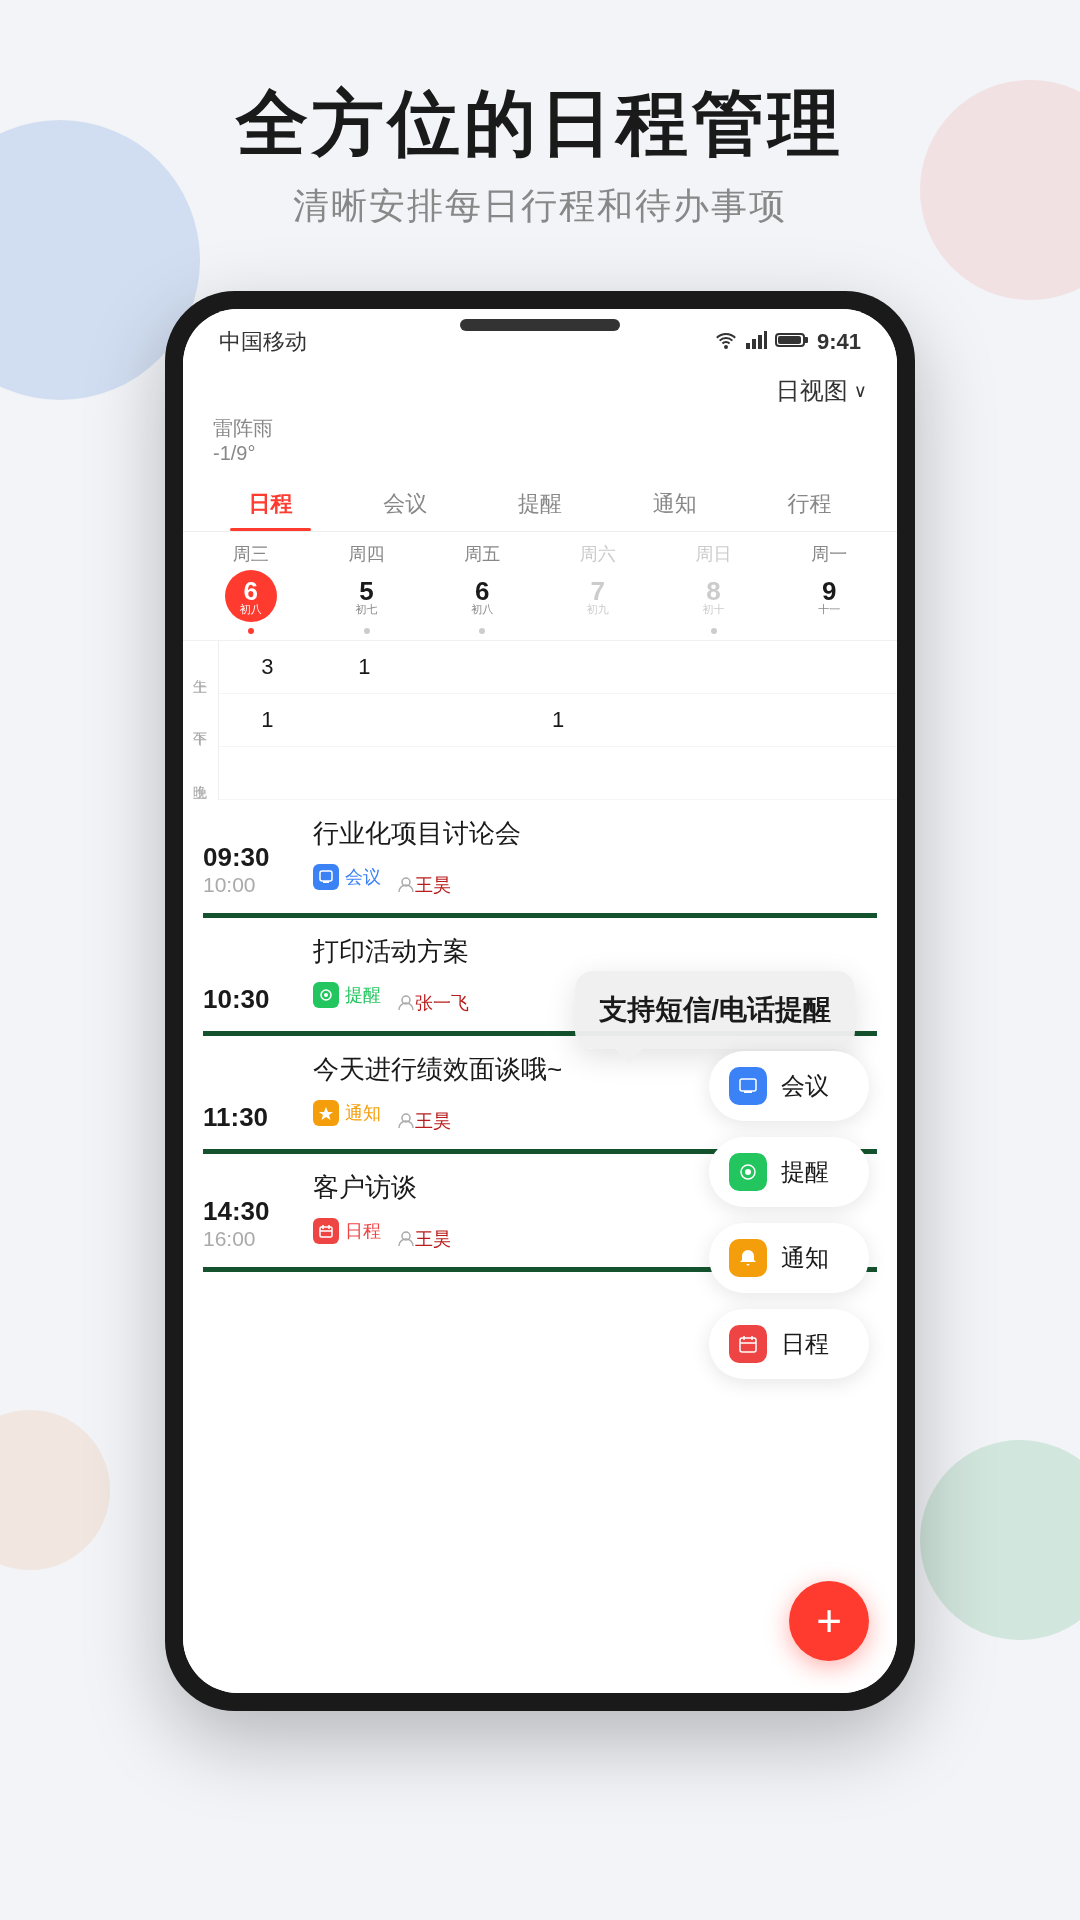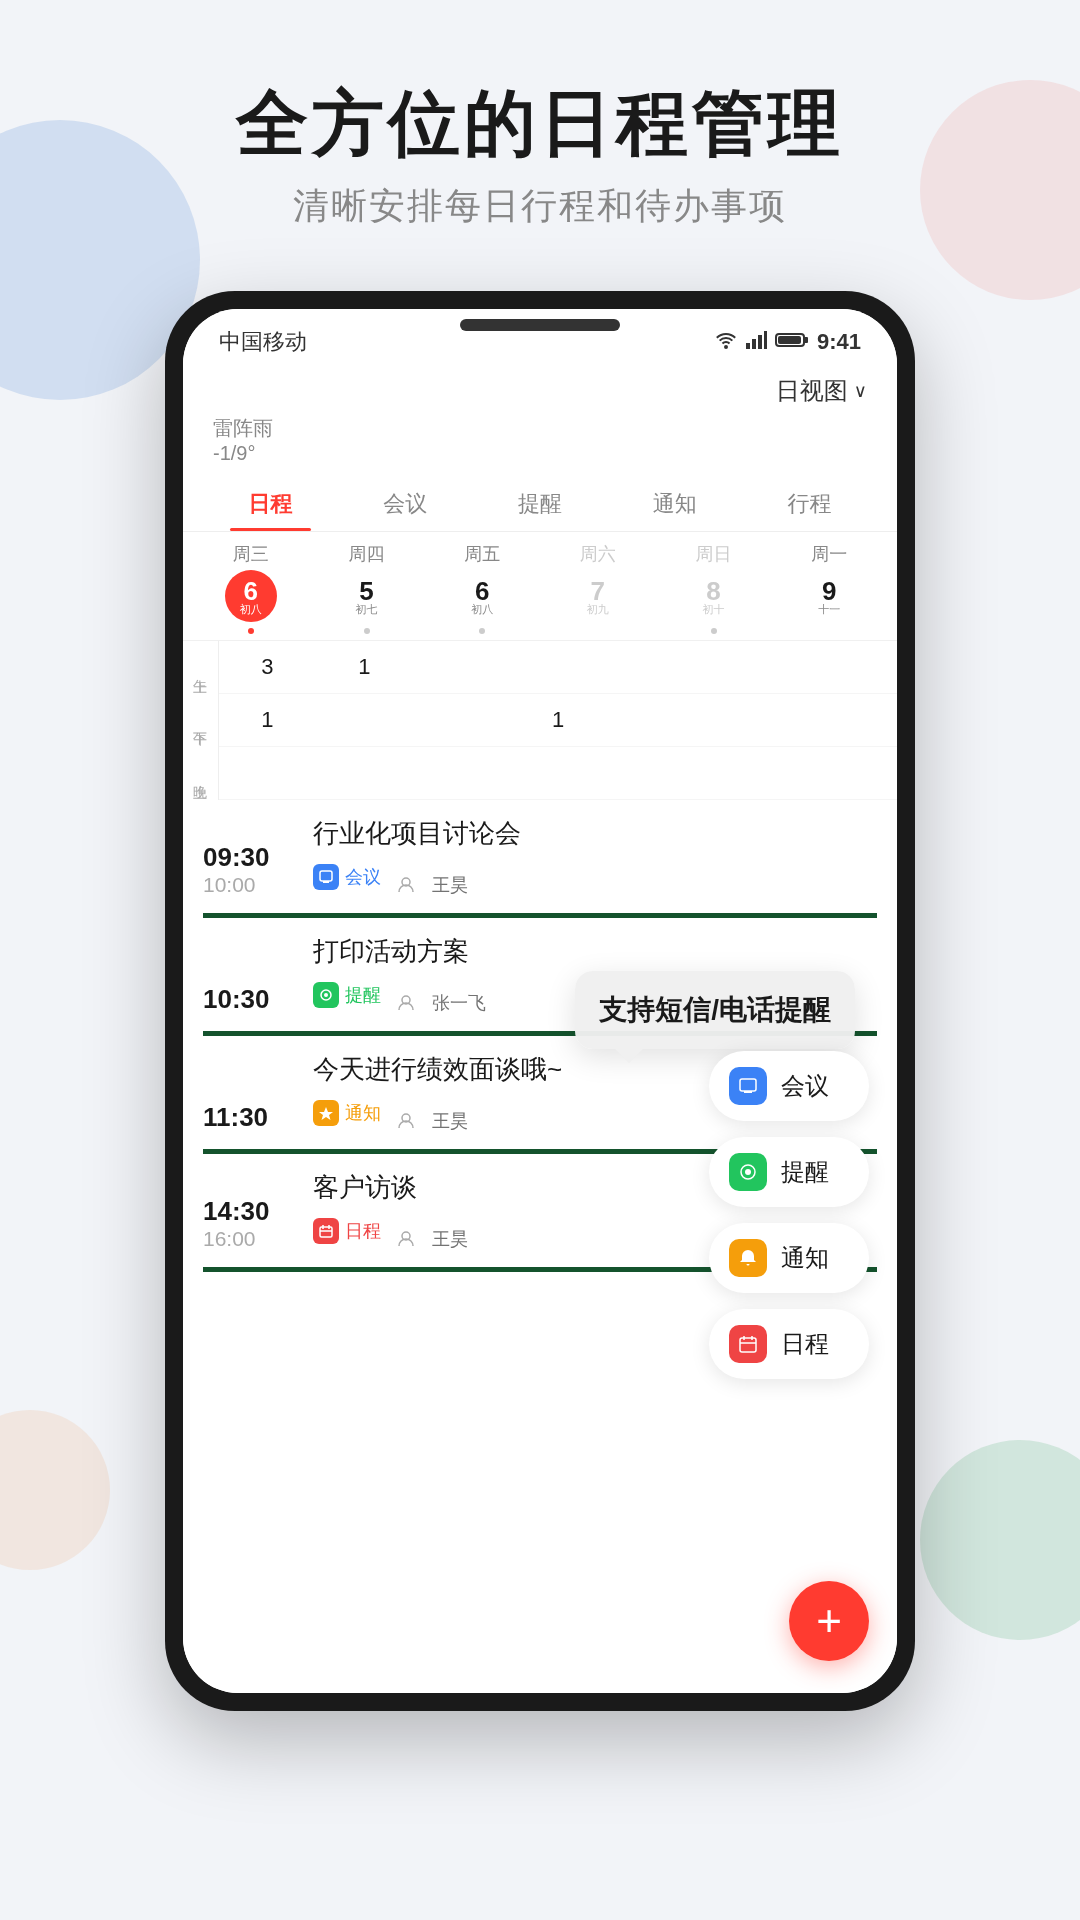--- a/index.html
+++ b/index.html
@@ -363,23 +363,23 @@
     }
     .sched-type-badge {
       display: flex;
       align-items: center;
       gap: 6px;
       font-size: 18px;
     }
     .sched-person {
       display: flex;
       align-items: center;
-      gap: 17px;
+      gap: 0;
       font-size: 18px;
-      color: #737373;
+      color: #b91c1c;
       margin-top: 16px;
     }
     .badge-icon {
       width: 26px;
       height: 26px;
       border-radius: 6px;
       display: flex;
       align-items: center;
       justify-content: center;
       font-size: 16px;

